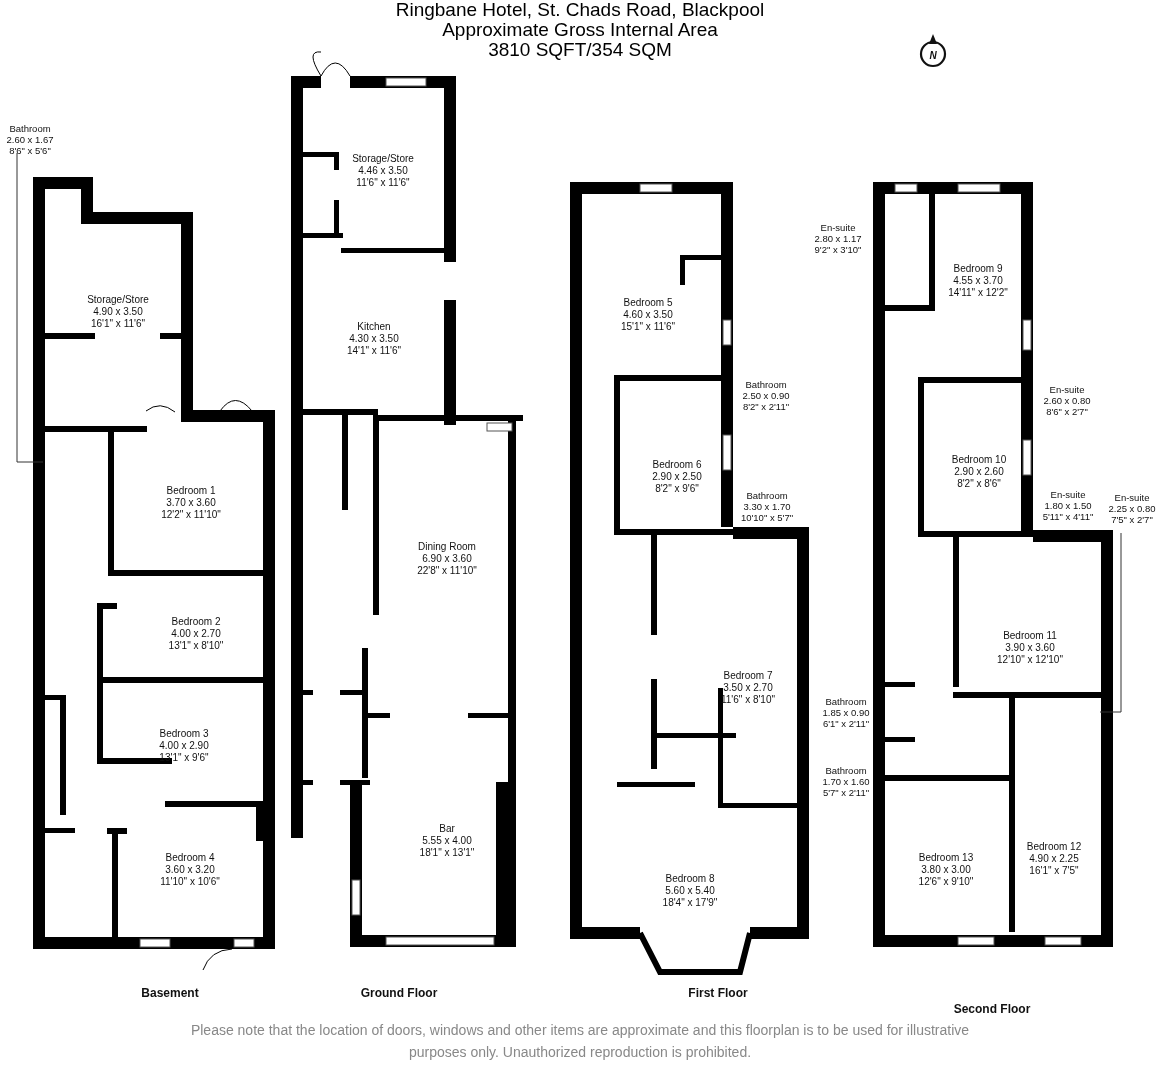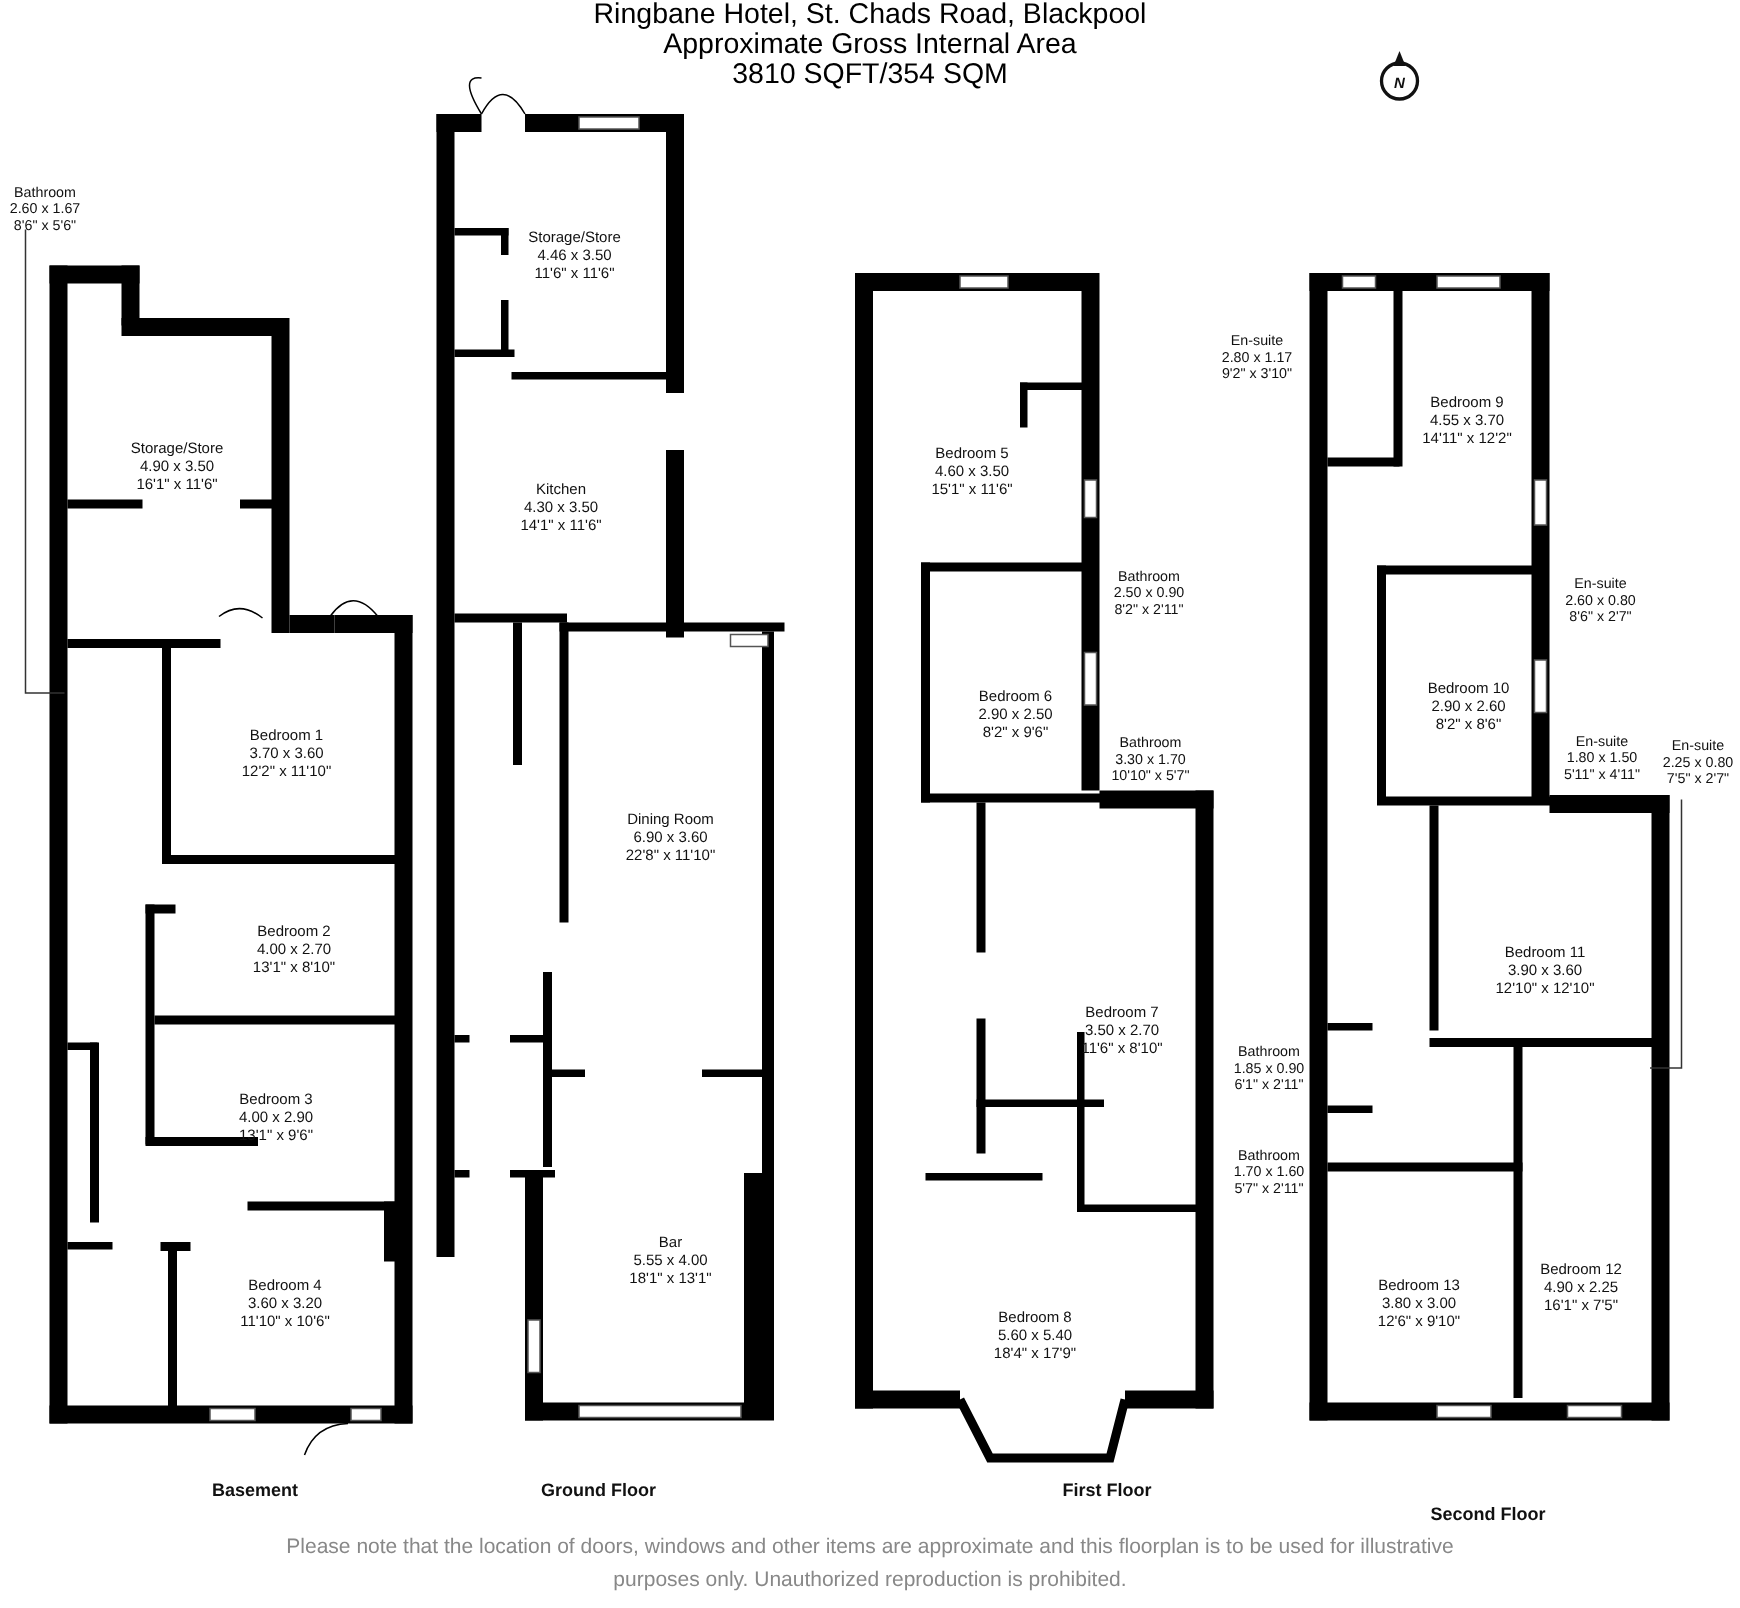--- a/index.html
+++ b/index.html
@@ -303,19 +303,19 @@
   <div>12'6" x 9'10"</div>
 </div>
 <div class="room" style="left:1054px; top:841px;">
   <div>Bedroom 12</div>
   <div>4.90 x 2.25</div>
   <div>16'1" x 7'5"</div>
 </div>
 
 <div class="floor-label" style="left:170px; top:986px;">Basement</div>
 <div class="floor-label" style="left:399px; top:986px;">Ground Floor</div>
-<div class="floor-label" style="left:738px; top:986px;">First Floor</div>
+<div class="floor-label" style="left:718px; top:986px;">First Floor</div>
 <div class="floor-label" style="left:992px; top:1002px;">Second Floor</div>
 
 <div class="disclaimer">
   <div>Please note that the location of doors, windows and other items are approximate and this floorplan is to be used for illustrative</div>
   <div>purposes only. Unauthorized reproduction is prohibited.</div>
 </div>
 
 </body></html>

